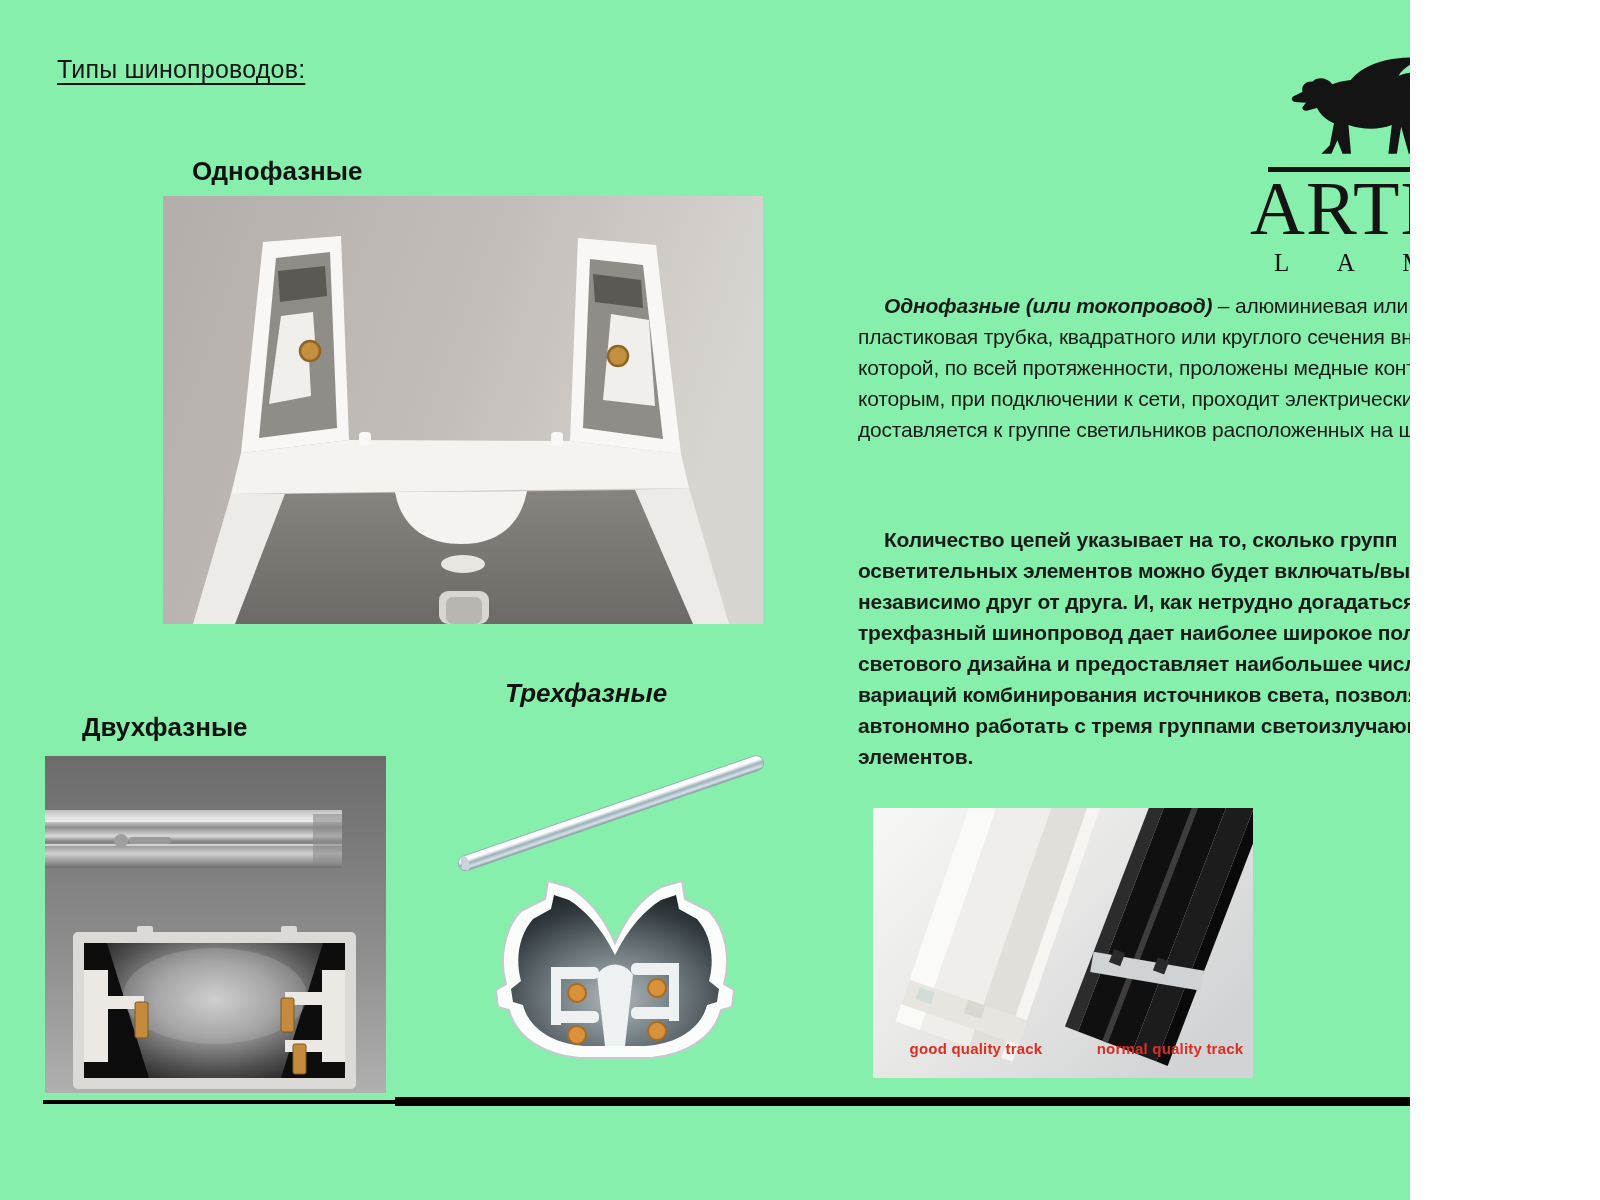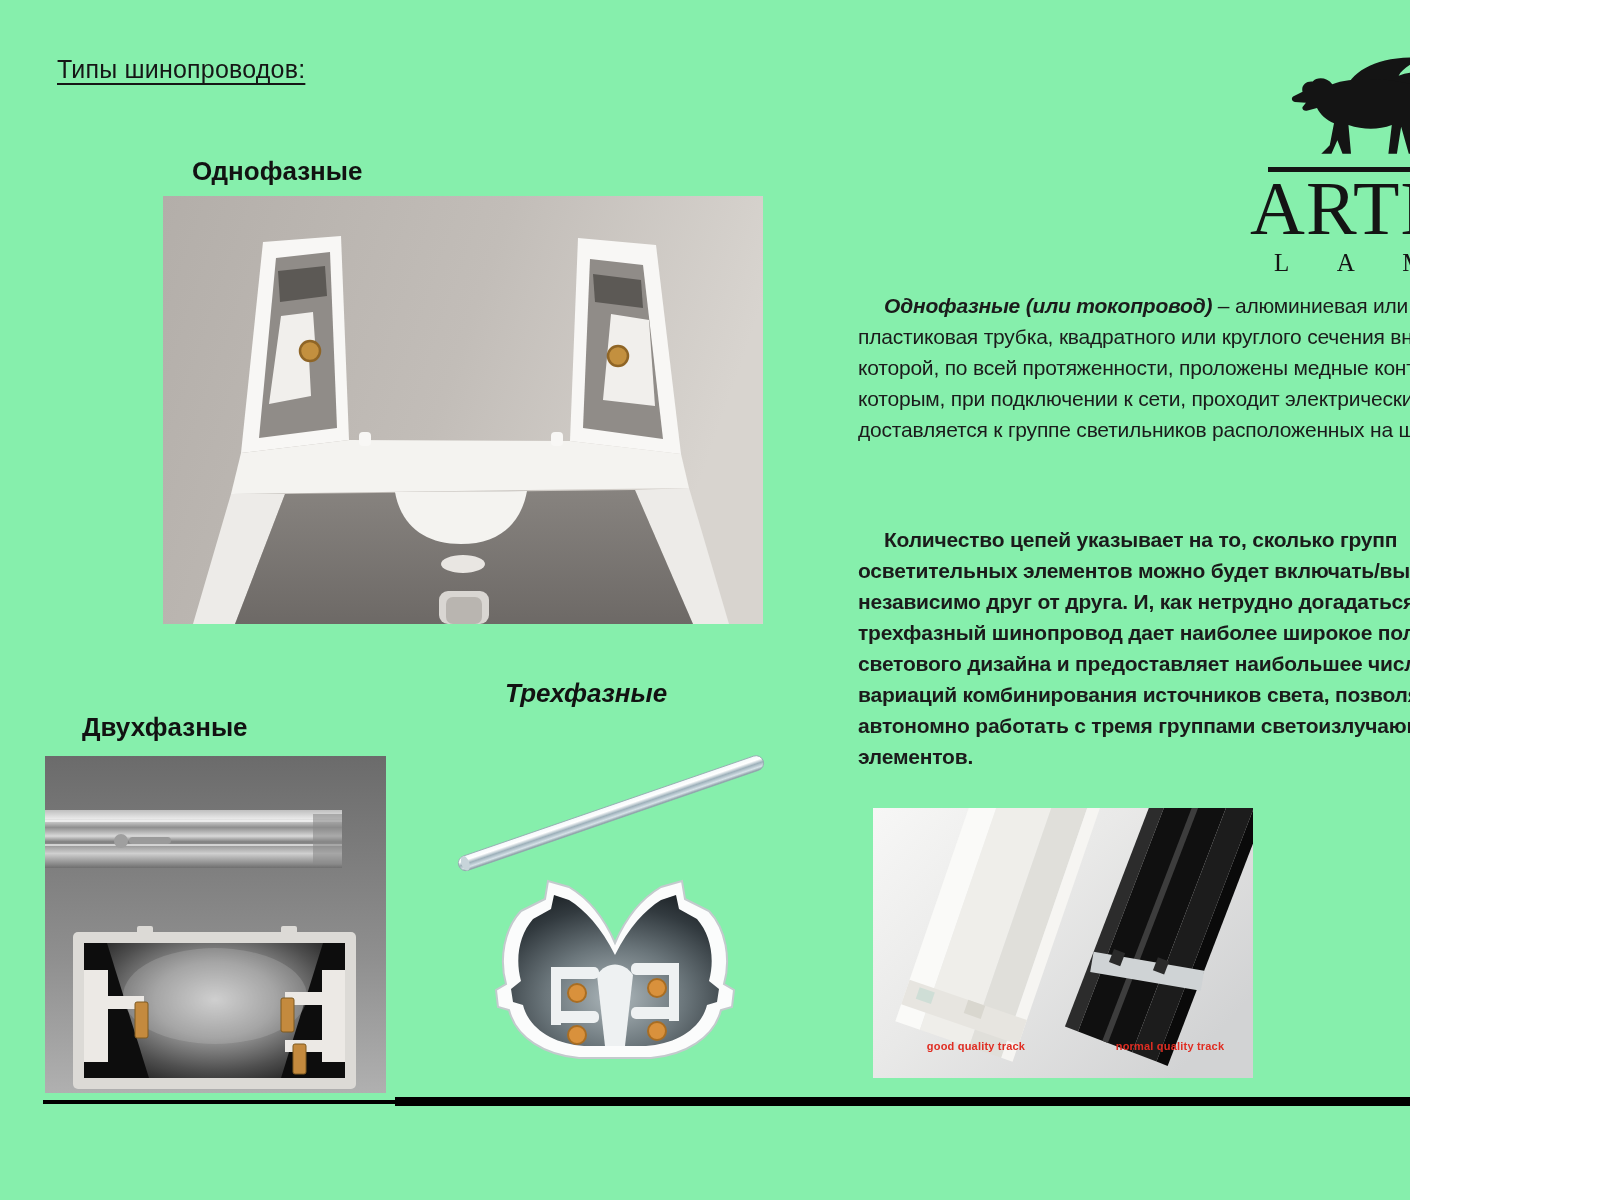--- a/index.html
+++ b/index.html
@@ -36,21 +36,21 @@
     font-family:"Liberation Serif", serif;font-size:76px;line-height:1.0;
     color:#141414;letter-spacing:1px;font-weight:500;
   }
   #logo-lamp{
     left:1274px;top:249px;width:212px;display:flex;justify-content:space-between;
     font-family:"Liberation Serif", serif;font-size:25px;color:#141414;font-weight:500;
   }
   
   .quality-label{
     position:absolute;top:232px;transform:translateX(-50%);
-    font-size:11px;font-weight:bold;color:#e02d22;white-space:nowrap;
+    font-size:15px;font-weight:bold;color:#e02d22;white-space:nowrap;
     letter-spacing:0.2px;
   }
   #quality-label-good{left:103px;}
   #quality-label-normal{left:297px;}
   
   #rule-thin{left:43px;top:1100px;width:352px;height:4px;background:#000;}
   #rule-thick{left:395px;top:1097px;width:1160px;height:9px;background:#000;}
 </style>
 </head>
 <body>

